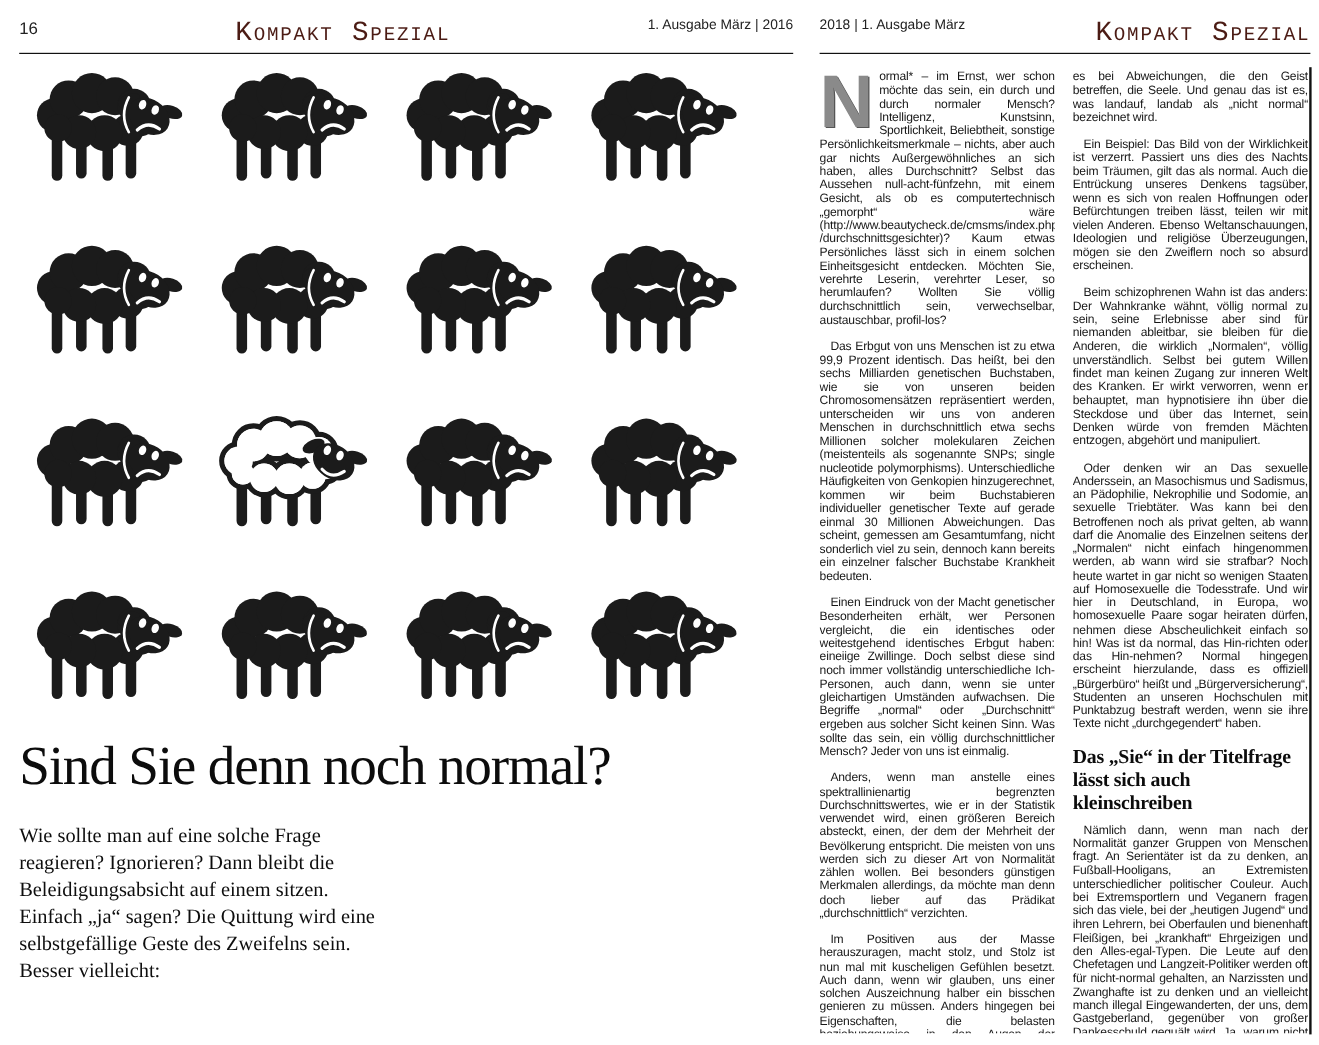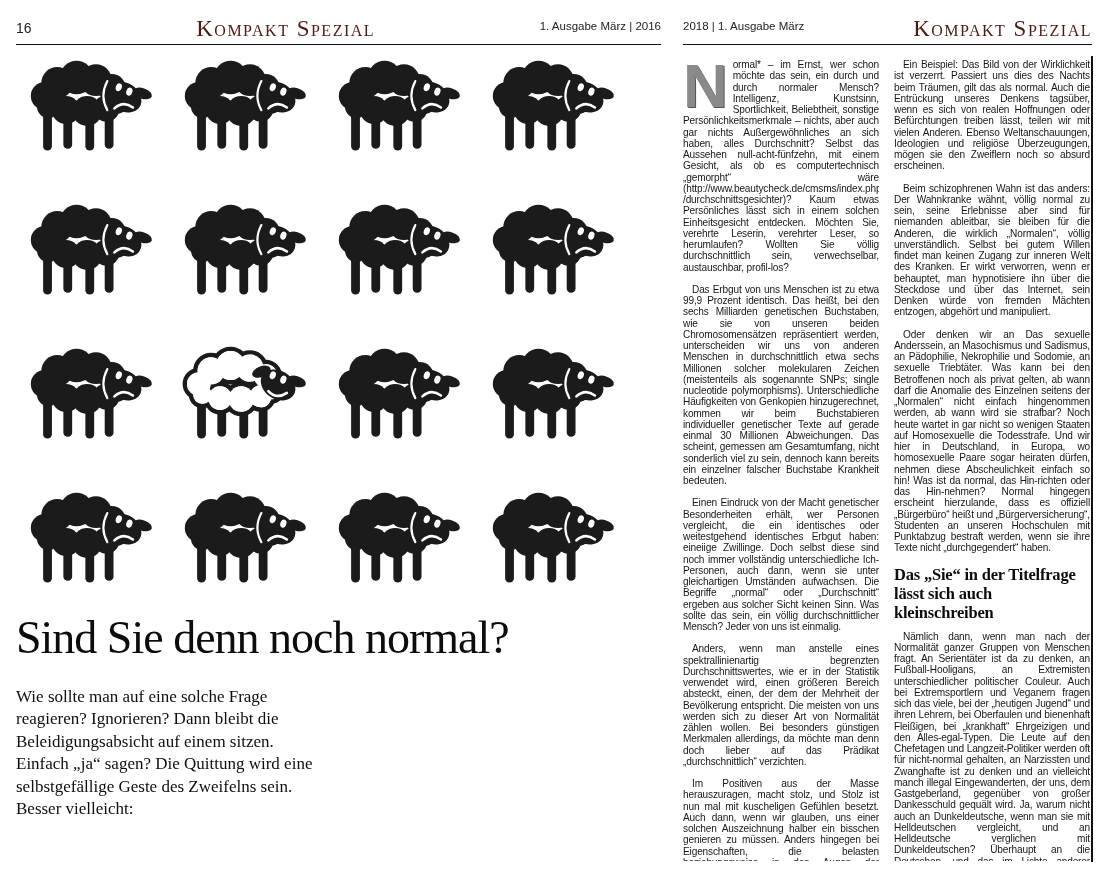--- a/index.html
+++ b/index.html
@@ -10,26 +10,26 @@
   body{
     width:1099px;height:871px;position:relative;overflow:hidden;
     font-family:"Liberation Sans",sans-serif;color:var(--ink);
   }
   .page{position:absolute;top:0;}
   .page-left{left:16px;width:645px;}
   .page-right{left:683px;width:409px;}
 
   
   .pg-header{
-    display:flex;align-items:center;justify-content:space-between;
+    display:flex;align-items:flex-start;justify-content:space-between;
     border-bottom:1.6px solid #111;
     padding-bottom:4px;margin-top:16px;height:24px;
   }
   .masthead{
-    font-family:Liberation Serif, serif;
+    font-family:Liberation Mono, monospace;
     font-variant:small-caps;
     font-size:23px;letter-spacing:1.5px;
     color:var(--masthead);font-weight:400;line-height:1;
   }
   .pg-meta{font-size:11.5px;color:#222;line-height:1;padding-bottom:2px;}
   .pg-num{font-size:14px;color:#222;line-height:1;padding-bottom:1px;}
 
   
   .sheep-grid{
     margin:12px 0 0 6px;width:600px;
@@ -261,20 +261,21 @@
 
   <div class="article">
     <div class="article-col">
         <p><span class="dropcap">N</span>ormal* – im Ernst, wer schon möchte das sein, ein durch und durch normaler Mensch? Intelligenz, Kunstsinn, Sportlichkeit, Beliebtheit, sonstige Persönlichkeitsmerkmale – nichts, aber auch gar nichts Außergewöhnliches an sich haben, alles Durchschnitt? Selbst das Aussehen null-acht-fünfzehn, mit einem Gesicht, als ob es computertechnisch „gemorpht“ wäre (http://www.beautycheck.de/cmsms/index.php /durchschnittsgesichter)? Kaum etwas Persönliches lässt sich in einem solchen Einheitsgesicht entdecken. Möchten Sie, verehrte Leserin, verehrter Leser, so herumlaufen? Wollten Sie völlig durchschnittlich sein, verwechselbar, austauschbar, profil-los?</p>
         <p class="indent">Das Erbgut von uns Menschen ist zu etwa 99,9 Prozent identisch. Das heißt, bei den sechs Milliarden genetischen Buchstaben, wie sie von unseren beiden Chromosomensätzen repräsentiert werden, unterscheiden wir uns von anderen Menschen in durchschnittlich etwa sechs Millionen solcher molekularen Zeichen (meistenteils als sogenannte SNPs; single nucleotide polymorphisms). Unterschiedliche Häufigkeiten von Genkopien hinzugerechnet, kommen wir beim Buchstabieren individueller genetischer Texte auf gerade einmal 30 Millionen Abweichungen. Das scheint, gemessen am Gesamtumfang, nicht sonderlich viel zu sein, dennoch kann bereits ein einzelner falscher Buchstabe Krankheit bedeuten.</p>
         <p class="indent">Einen Eindruck von der Macht genetischer Besonderheiten erhält, wer Personen vergleicht, die ein identisches oder weitestgehend identisches Erbgut haben: eineiige Zwillinge. Doch selbst diese sind noch immer vollständig unterschiedliche Ich-Personen, auch dann, wenn sie unter gleichartigen Umständen aufwachsen. Die Begriffe „normal“ oder „Durchschnitt“ ergeben aus solcher Sicht keinen Sinn. Was sollte das sein, ein völlig durchschnittlicher Mensch? Jeder von uns ist einmalig.</p>
         <p class="indent">Anders, wenn man anstelle eines spektrallinienartig begrenzten Durchschnittswertes, wie er in der Statistik verwendet wird, einen größeren Bereich absteckt, einen, der dem der Mehrheit der Bevölkerung entspricht. Die meisten von uns werden sich zu dieser Art von Normalität zählen wollen. Bei besonders günstigen Merkmalen allerdings, da möchte man denn doch lieber auf das Prädikat „durchschnittlich“ verzichten.</p>
         <p class="indent">Im Positiven aus der Masse herauszuragen, macht stolz, und Stolz ist nun mal mit kuscheligen Gefühlen besetzt. Auch dann, wenn wir glauben, uns einer solchen Auszeichnung halber ein bisschen genieren zu müssen. Anders hingegen bei Eigenschaften, die belasten beziehungsweise in den Augen der „normalen“ Anderen ein ungünstiges Bild ergeben. Bei körperlichen Handicaps sowieso. Problematisch wird</p>
       </div>
     <div class="article-col">
+        <p>es bei Abweichungen, die den Geist betreffen, die Seele. Und genau das ist es, was landauf, landab als „nicht normal“ bezeichnet wird.</p>
         <p class="indent">Ein Beispiel: Das Bild von der Wirklichkeit ist verzerrt. Passiert uns dies des Nachts beim Träumen, gilt das als normal. Auch die Entrückung unseres Denkens tagsüber, wenn es sich von realen Hoffnungen oder Befürchtungen treiben lässt, teilen wir mit vielen Anderen. Ebenso Weltanschauungen, Ideologien und religiöse Überzeugungen, mögen sie den Zweiflern noch so absurd erscheinen.</p>
         <p class="indent">Beim schizophrenen Wahn ist das anders: Der Wahnkranke wähnt, völlig normal zu sein, seine Erlebnisse aber sind für niemanden ableitbar, sie bleiben für die Anderen, die wirklich „Normalen“, völlig unverständlich. Selbst bei gutem Willen findet man keinen Zugang zur inneren Welt des Kranken. Er wirkt verworren, wenn er behauptet, man hypnotisiere ihn über die Steckdose und über das Internet, sein Denken würde von fremden Mächten entzogen, abgehört und manipuliert.</p>
         <p class="indent">Oder denken wir an Das sexuelle Anderssein, an Masochismus und Sadismus, an Pädophilie, Nekrophilie und Sodomie, an sexuelle Triebtäter. Was kann bei den Betroffenen noch als privat gelten, ab wann darf die Anomalie des Einzelnen seitens der „Normalen“ nicht einfach hingenommen werden, ab wann wird sie strafbar? Noch heute wartet in gar nicht so wenigen Staaten auf Homosexuelle die Todesstrafe. Und wir hier in Deutschland, in Europa, wo homosexuelle Paare sogar heiraten dürfen, nehmen diese Abscheulichkeit einfach so hin! Was ist da normal, das Hin-richten oder das Hin-nehmen? Normal hingegen erscheint hierzulande, dass es offiziell „Bürgerbüro“ heißt und „Bürgerversicherung“, Studenten an unseren Hochschulen mit Punktabzug bestraft werden, wenn sie ihre Texte nicht „durchgegendert“ haben.</p>
         <h2>Das „Sie“ in der Titelfrage lässt sich auch kleinschreiben</h2>
         <p class="indent">Nämlich dann, wenn man nach der Normalität ganzer Gruppen von Menschen fragt. An Serientäter ist da zu denken, an Fußball-Hooligans, an Extremisten unterschiedlicher politischer Couleur. Auch bei Extremsportlern und Veganern fragen sich das viele, bei der „heutigen Jugend“ und ihren Lehrern, bei Oberfaulen und bienenhaft Fleißigen, bei „krankhaft“ Ehrgeizigen und den Alles-egal-Typen. Die Leute auf den Chefetagen und Langzeit-Politiker werden oft für nicht-normal gehalten, an Narzissten und Zwanghafte ist zu denken und an vielleicht manch illegal Eingewanderten, der uns, dem Gastgeberland, gegenüber von großer Dankesschuld gequält wird. Ja, warum nicht auch an Dunkeldeutsche, wenn man sie mit Helldeutschen vergleicht, und an Helldeutsche verglichen mit Dunkeldeutschen? Überhaupt an die Deutschen, und das im Lichte anderer Nationen, solche, die uns Deutsche für „brainless“ halten. Allen Ernstes gefragt: Sind, bitteschön, wir Deutschen noch normal?</p>
       </div>
   </div>
 </div>
 
 <div class="edge-rule"></div>

